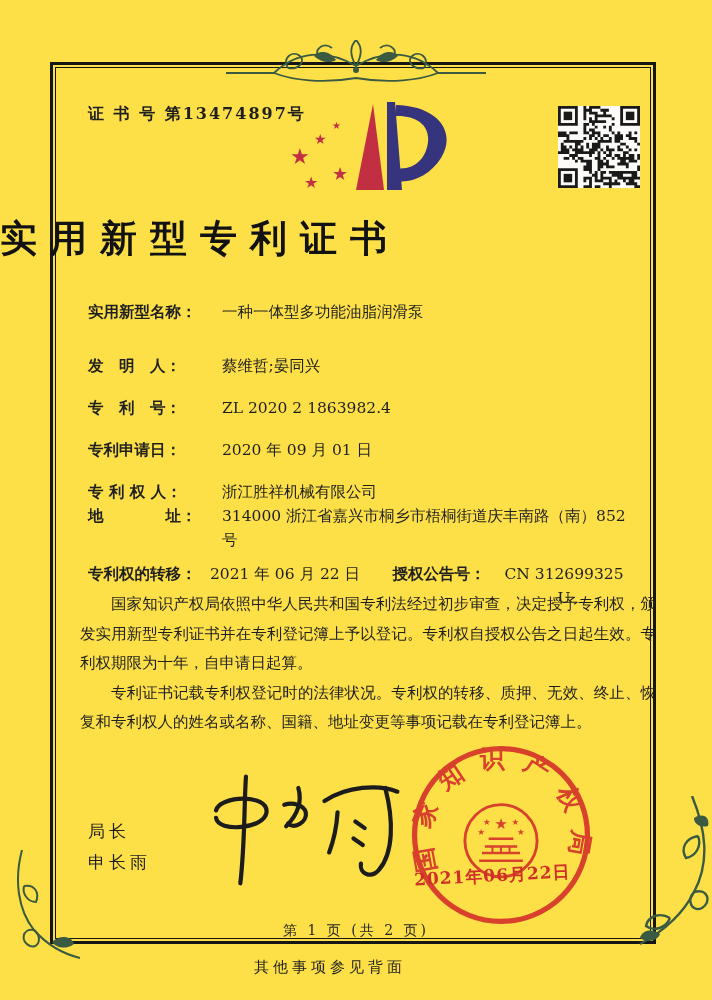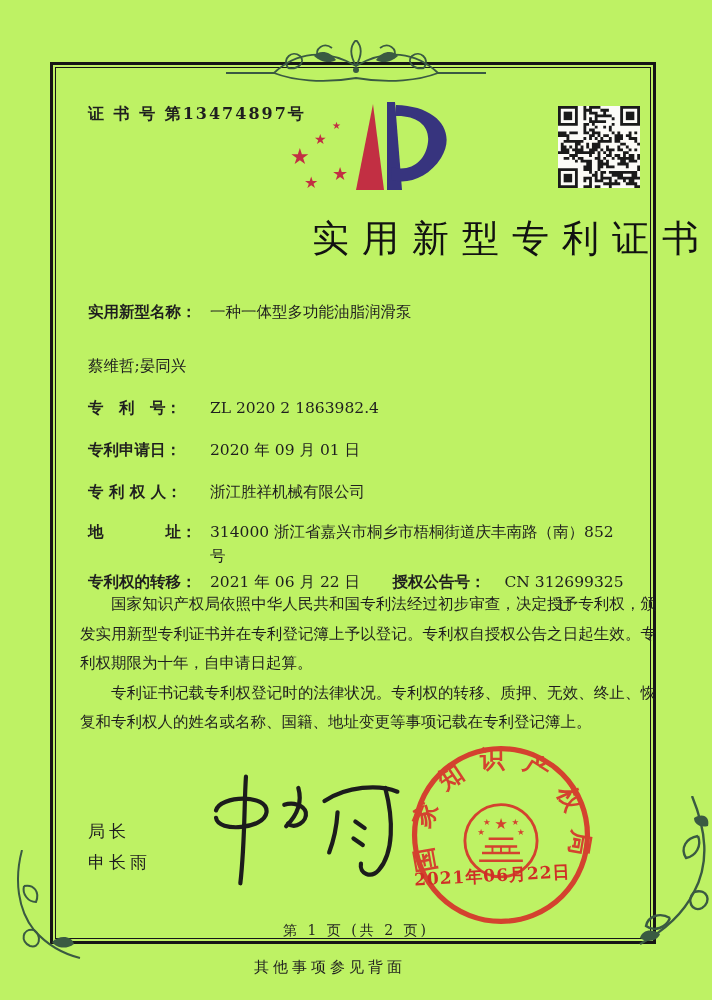--- a/index.html
+++ b/index.html
@@ -1,30 +1,30 @@
 <!DOCTYPE html>
 <html><head>
 <meta charset="utf-8">
 <style>
   html,body{margin:0;padding:0;background:#e8e8e4;}
-  .page{position:relative;width:712px;height:1000px;background:#bef264;overflow:hidden;
+  .page{position:relative;width:712px;height:1000px;background:#fde047;overflow:hidden;
         font-family:"DejaVu Serif","Liberation Serif",serif;color:#1f1f1f;}
   .frame{position:absolute;left:50px;top:62px;width:606px;height:882px;
          border:3px solid #161616;box-sizing:border-box;}
   .frame::before{content:"";position:absolute;inset:2px;border:1px solid #161616;}
   .cert-no{position:absolute;left:88px;top:104px;font-size:16px;font-weight:bold;letter-spacing:2px;}
   .logo{position:absolute;left:280px;top:96px;}
   .qr{position:absolute;left:558px;top:106px;}
-  .title{position:absolute;left:0;top:214px;width:712px;text-align:right;
-         font-size:37px;font-weight:normal;letter-spacing:13px;color:#121212;}
+  .title{position:absolute;left:0;top:214px;width:712px;text-align:left;
+         font-size:37px;font-weight:bold;letter-spacing:13px;color:#121212;}
   .fields{position:absolute;left:88px;top:300px;width:540px;font-size:15.5px;line-height:24px;}
-  .frow{display:flex;align-items:flex-start;}
+  .frow{display:flex;align-items:flex-start;gap:12px;}
   .flabel{flex:0 0 122px;font-weight:bold;white-space:nowrap;}
   .fvalue{font-weight:normal;max-width:410px;}
-  .mb30{margin-bottom:30px}.mb18{margin-bottom:18px}.mb16{margin-bottom:16px}.mb2{margin-bottom:2px}
+  .mb30{margin-bottom:30px}.mb18{margin-bottom:18px}.mb16{}.mb2{margin-bottom:10px}
   .grant-row{display:flex;}
   .grant-left{display:flex;flex:0 0 290px;}
   .grant-right{display:flex;text-align:center;}
   .paras{position:absolute;left:80px;top:590px;width:576px;font-size:15.5px;
          line-height:29.5px;text-align:justify;}
   .paras p{margin:0;text-indent:2em;}
   .signer{position:absolute;left:88px;top:816px;font-size:17px;letter-spacing:4px;line-height:31px;}
   .signature{position:absolute;left:188px;top:770px;}
   .seal{position:absolute;left:406px;top:740px;opacity:.93;}
   .seal-date{position:absolute;left:414px;top:864px;width:170px;color:#cf2f26;
@@ -118,20 +118,21 @@
   </svg>
 
   <div class="title">实用新型专利证书</div>
 
   <div class="fields">
     <div class="frow mb30">
       <span class="flabel">实用新型名称：</span>
       <span class="fvalue">一种一体型多功能油脂润滑泵</span>
     </div>
     <div class="frow mb18">
+      <span class="flabel">发　明　人：</span>
       <span class="fvalue">蔡维哲;晏同兴</span>
     </div>
     <div class="frow mb18">
       <span class="flabel">专　利　号：</span>
       <span class="fvalue">ZL 2020 2 1863982.4</span>
     </div>
     <div class="frow mb18">
       <span class="flabel">专利申请日：</span>
       <span class="fvalue">2020 年 09 月 01 日</span>
     </div>

